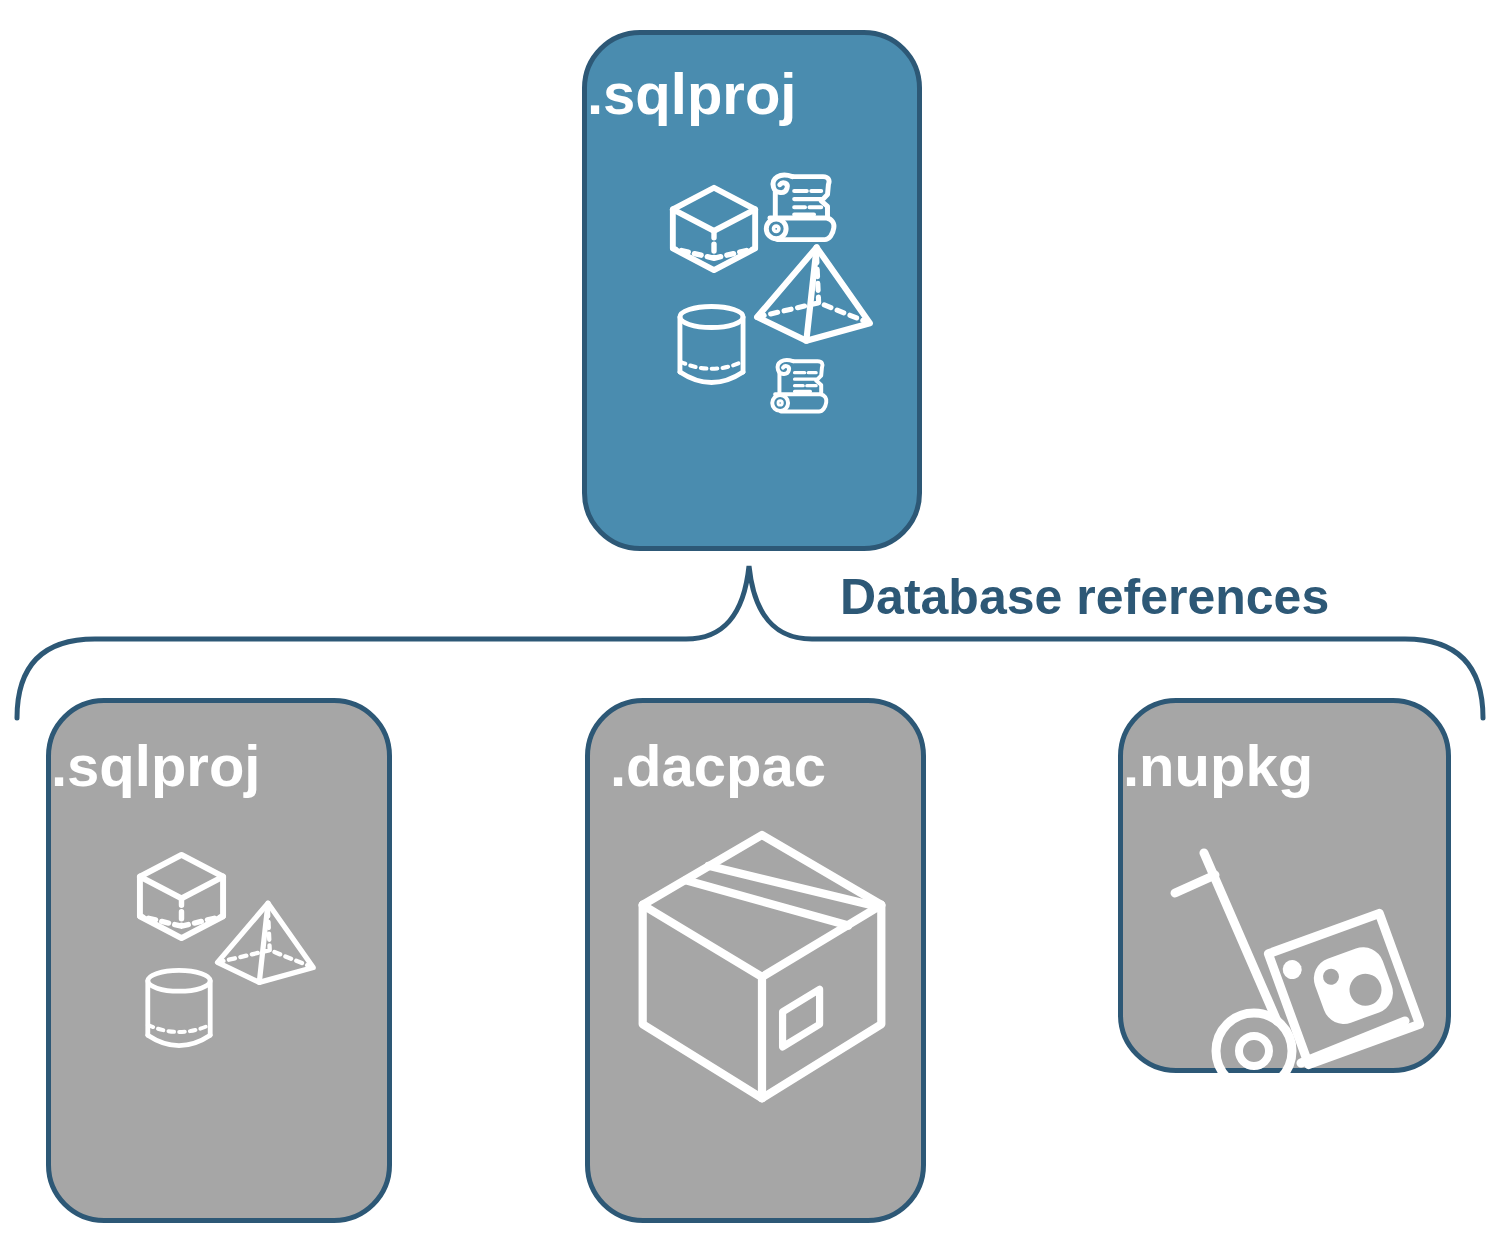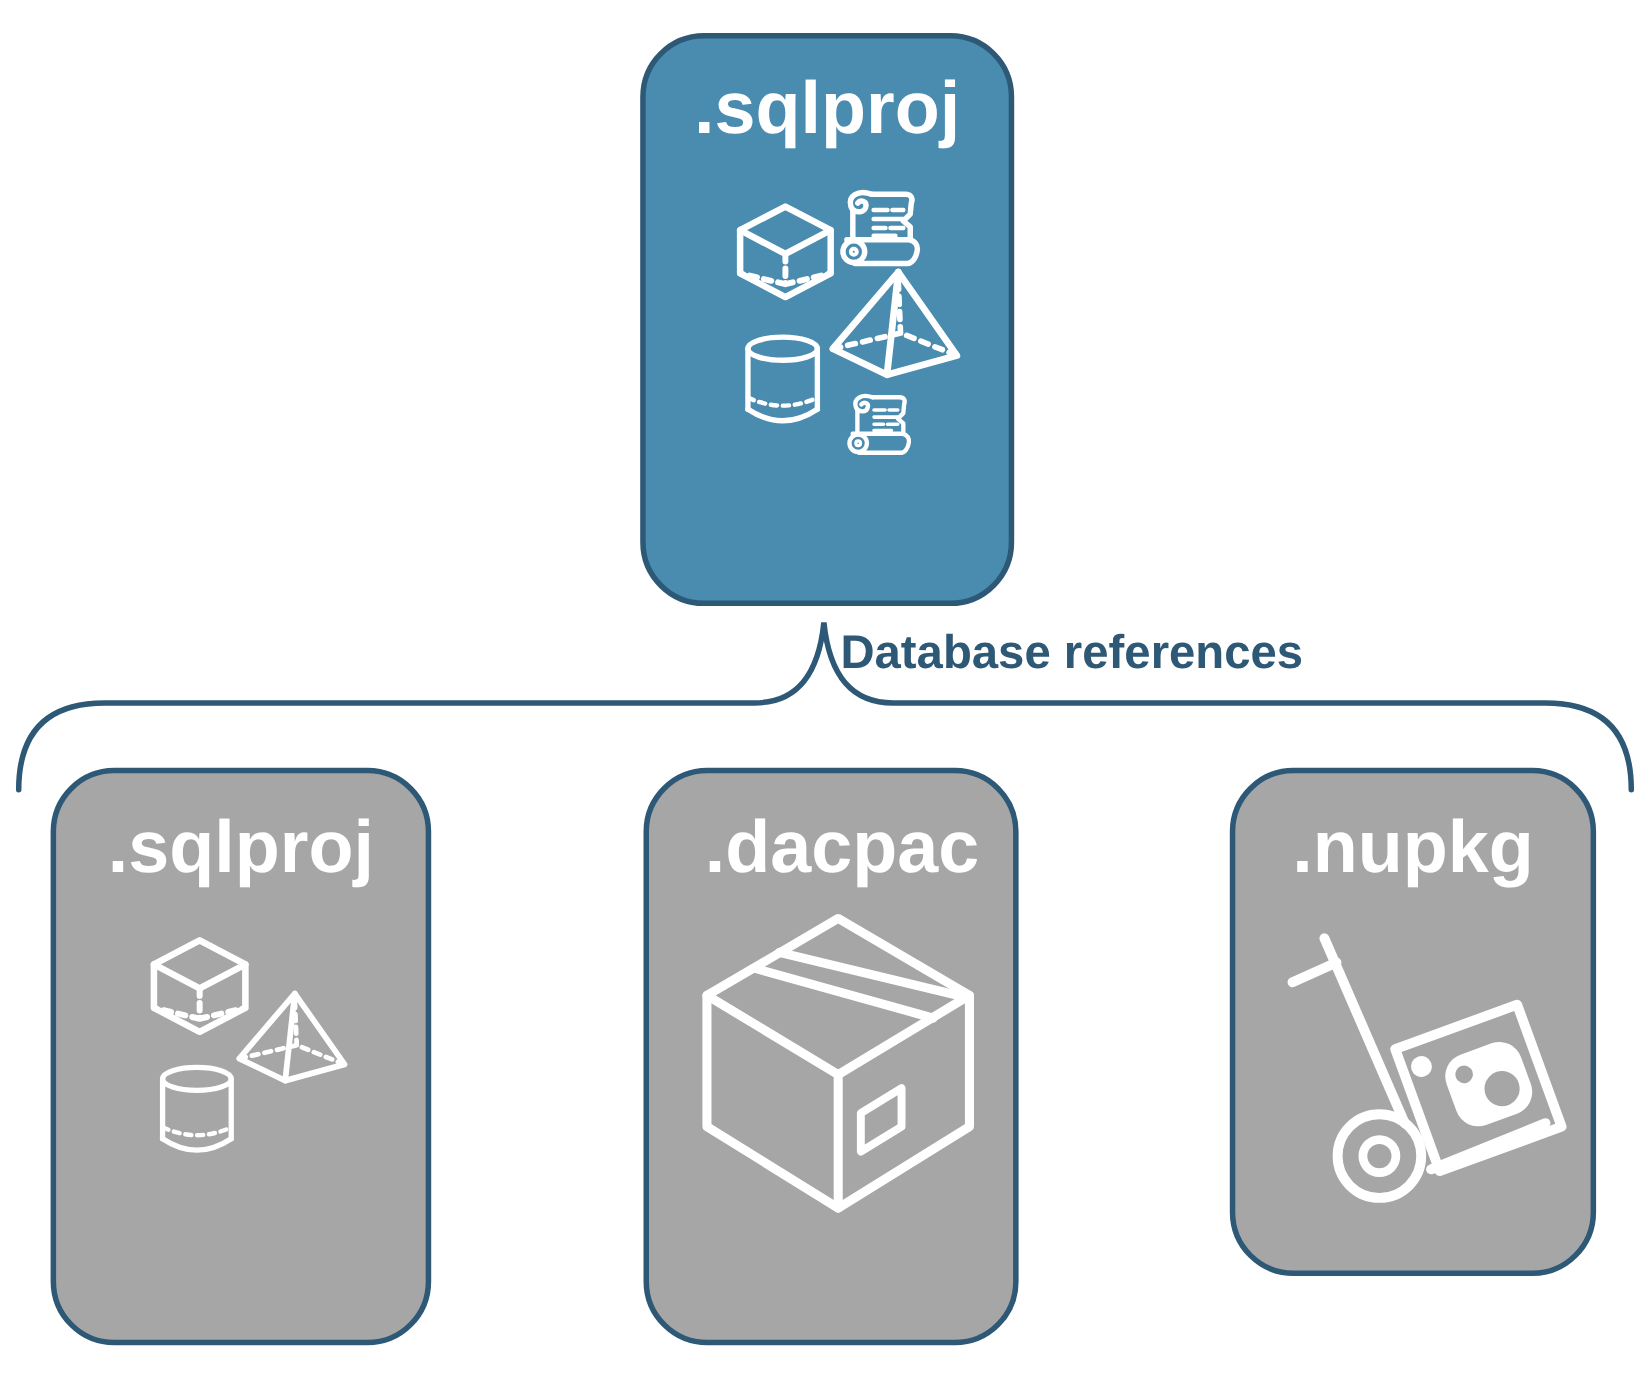--- a/index.html
+++ b/index.html
@@ -10,38 +10,38 @@
     overflow:hidden;
   }
   .box {
     position:absolute; box-sizing:border-box;
     border:5px solid var(--stroke, #2d5876);
     border-radius:58px;
   }
   .parent-box { left:582px; top:30px;  width:340px; height:521px; background:var(--parent-fill,#4a8caf); }
   .child-box-1 { left:46px;   top:698px; width:346px; height:525px; background:var(--child-fill,#a6a6a6); }
   .child-box-2 { left:585px;  top:698px; width:341px; height:525px; background:var(--child-fill,#a6a6a6);padding-left:20px; }
-  .child-box-3 { left:1118px; top:698px; width:333px; height:462px; background:var(--child-fill,#a6a6a6); }
+  .child-box-3 { left:1118px; top:698px; width:333px; height:375px; background:var(--child-fill,#a6a6a6); }
   .box-label {
     color: var(--label-text,#ffffff);
-    font-weight:700; font-size:67px; line-height:1;
-    text-align:center; letter-spacing:0px;
+    font-weight:700; font-size:58px; line-height:1;
+    letter-spacing:0px;
   }
   .parent-box .box-label { padding-top:30px; }
   .child-box-1 .box-label, .child-box-2 .box-label, .child-box-3 .box-label { padding-top:34px; }
   .icon { position:absolute; overflow:visible; }
   .icon .s  { fill:none; stroke:var(--icon-stroke,#ffffff); stroke-linecap:round; stroke-linejoin:round; }
   .icon .sd { fill:none; stroke:var(--icon-stroke,#ffffff); stroke-linecap:round; stroke-linejoin:round; stroke-dasharray:7 6.5; }
   .icon .fw { fill:var(--icon-stroke,#ffffff); }
   .icon .fg { fill:var(--child-fill,#a6a6a6); }
   .brace { position:absolute; left:0; top:0; pointer-events:none; }
   .brace path { fill:none; stroke:var(--stroke,#2d5876); stroke-width:5; stroke-linecap:round; }
   .connector-label {
-    position:absolute; left:764px; top:572px;
-    font-size:43px; font-weight:700; line-height:1;
+    position:absolute; left:840px; top:572px;
+    font-size:50px; font-weight:700; line-height:1;
     color: var(--stroke,#2d5876); white-space:nowrap;
   }
 </style>
 </head>
 <body>
 
 <div class="canvas">
 
   <svg class="brace" width="1500" height="1250" viewBox="0 0 1500 1250">
     <path d="M 17 718 Q 17 639 95 639 L 686 639 C 724 639 744 614 749 566

